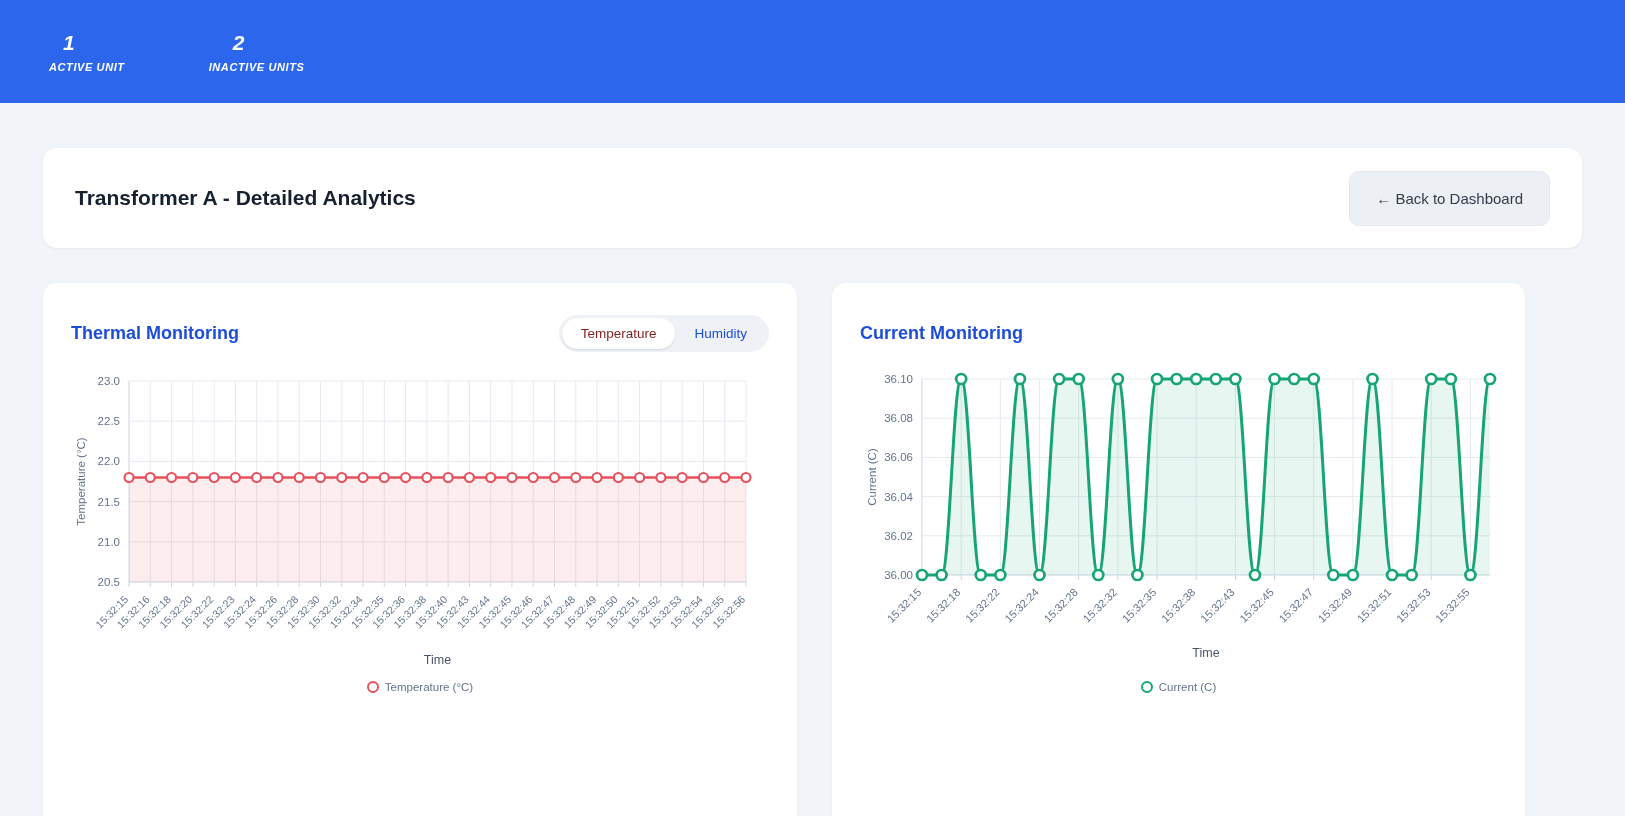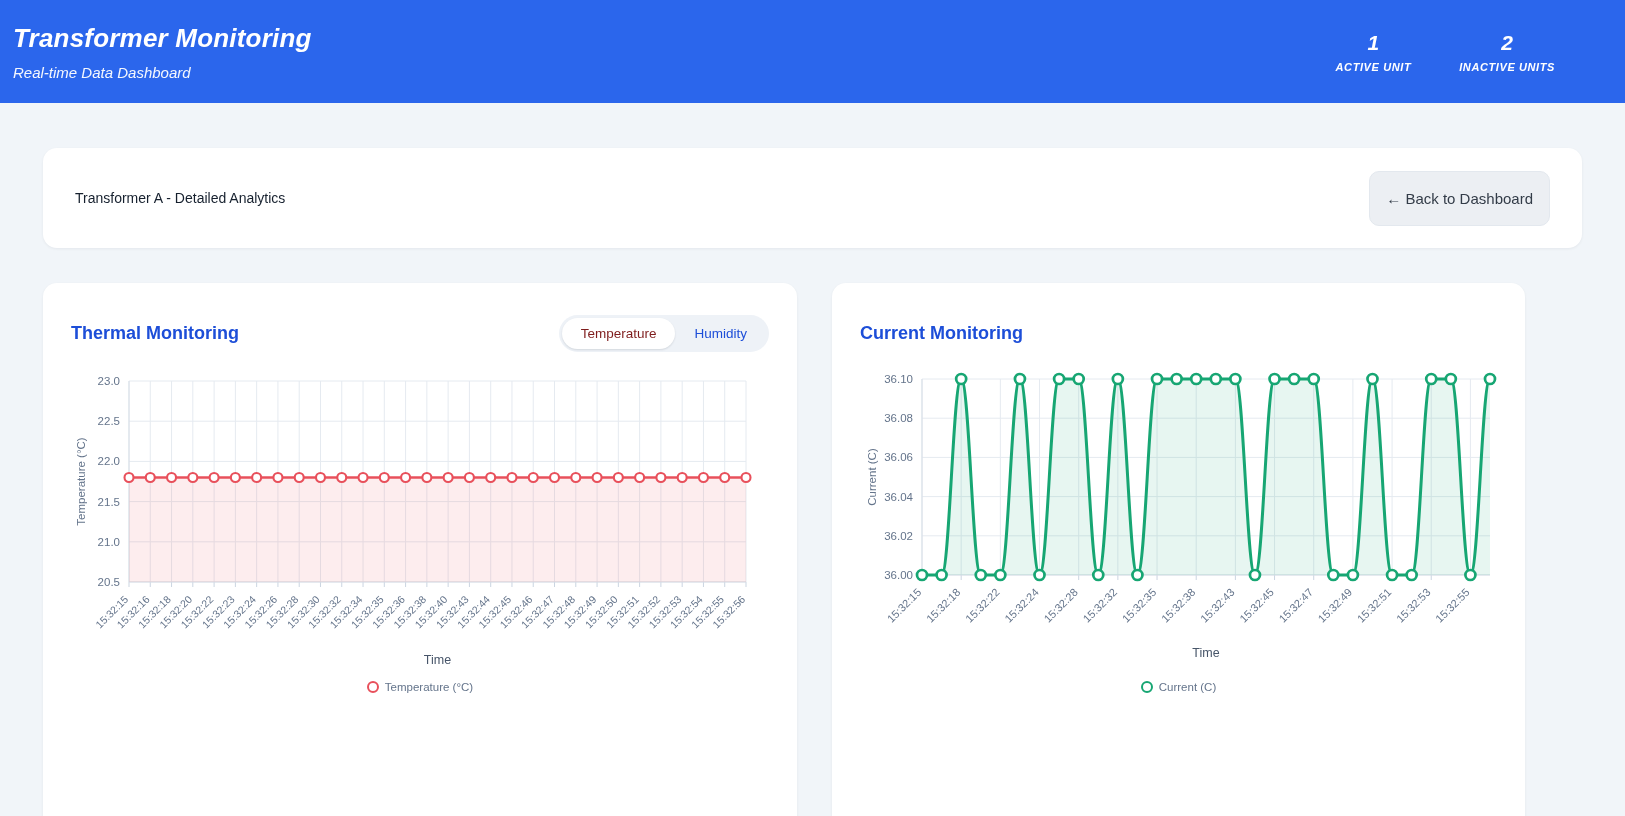--- a/index.html
+++ b/index.html
@@ -6,29 +6,29 @@
   html,body { width:1625px; height:816px; overflow:hidden; }
   body { font-family:"Liberation Sans", sans-serif; background:#f1f5f9; }
 
   
   .top-bar { height:103px; background:#2b66ec; color:#fff; display:flex; align-items:center; justify-content:space-between; padding:0 70px 0 13px; }
   .brand h1 { font-size:26px; font-weight:800; font-style:italic; letter-spacing:.2px; margin-bottom:10px; }
   .brand p { font-size:15px; font-style:italic; color:rgba(255,255,255,.95); }
   .stats { display:flex; gap:48px; }
   .stat { text-align:center; font-style:italic; }
   .stat .num { font-size:21px; font-weight:800; margin-bottom:6px; }
-  .stat .lbl { font-size:11px; font-weight:700; letter-spacing:.6px; }
+  .stat .lbl { font-size:11px; font-weight:700; letter-spacing:.6px;margin-left:36px; }
 
   
   main { padding:45px 43px 0 43px; }
   .card { background:#fff; border-radius:14px; box-shadow:0 1px 3px rgba(15,23,42,.06); }
 
   .toolbar-card { height:100px; display:flex; align-items:center; justify-content:space-between; padding:0 32px; margin-bottom:35px; }
-  .page-title { font-size:14px; font-weight:400; color:#16202e; }
-  .back-btn { background:#eceff3; border:1px solid #e3e8ee; border-radius:10px; height:55px; padding:0 16px; font-size:15px; color:#333c48; font-family:"Liberation Sans",sans-serif; cursor:pointer;margin-left:48px; }
+  .page-title { font-size:21px; font-weight:700; color:#16202e; }
+  .back-btn { background:#eceff3; border:1px solid #e3e8ee; border-radius:10px; height:55px; padding:0 26px; font-size:15px; color:#333c48; font-family:"Liberation Sans",sans-serif; cursor:pointer;margin-left:48px; }
 
   .charts-row { display:flex; gap:35px; }
   .chart-card { height:560px; padding:30px 28px; }
   .chart-card.left  { width:754px; }
   .chart-card.right { width:693px; }
   .card-head { display:flex; align-items:center; justify-content:space-between; height:40px; margin-bottom:14px; }
   .card-head h2 { font-size:18px; font-weight:700; color:#1d4ed8; }
 
   .toggle { background:#eef2f7; border-radius:999px; padding:3px; display:flex; align-items:center; }
   .toggle .seg { border:none; background:transparent; border-radius:999px; padding:8px 19px; font-size:13.5px; color:#1d4ed8; font-family:"Liberation Sans",sans-serif; cursor:pointer; }
@@ -36,24 +36,20 @@
 
   svg text { font-family:"Liberation Sans", sans-serif; }
   .legend { display:flex; align-items:center; justify-content:center; gap:6px; margin-top:10px; }
   .legend .dot { width:12px; height:12px; border-radius:50%; background:#fff; border:2.5px solid #999; }
   .legend .txt { font-size:11.5px; color:#64748b; }
 </style>
 </head>
 <body>
 
 <header class="top-bar">
-  <div class="brand">
-    <h1>Transformer Monitoring</h1>
-    <p>Real-time Data Dashboard</p>
-  </div>
   <div class="stats">
     <div class="stat">
       <div class="num">1</div>
       <div class="lbl">ACTIVE UNIT</div>
     </div>
     <div class="stat">
       <div class="num">2</div>
       <div class="lbl">INACTIVE UNITS</div>
     </div>
   </div>

